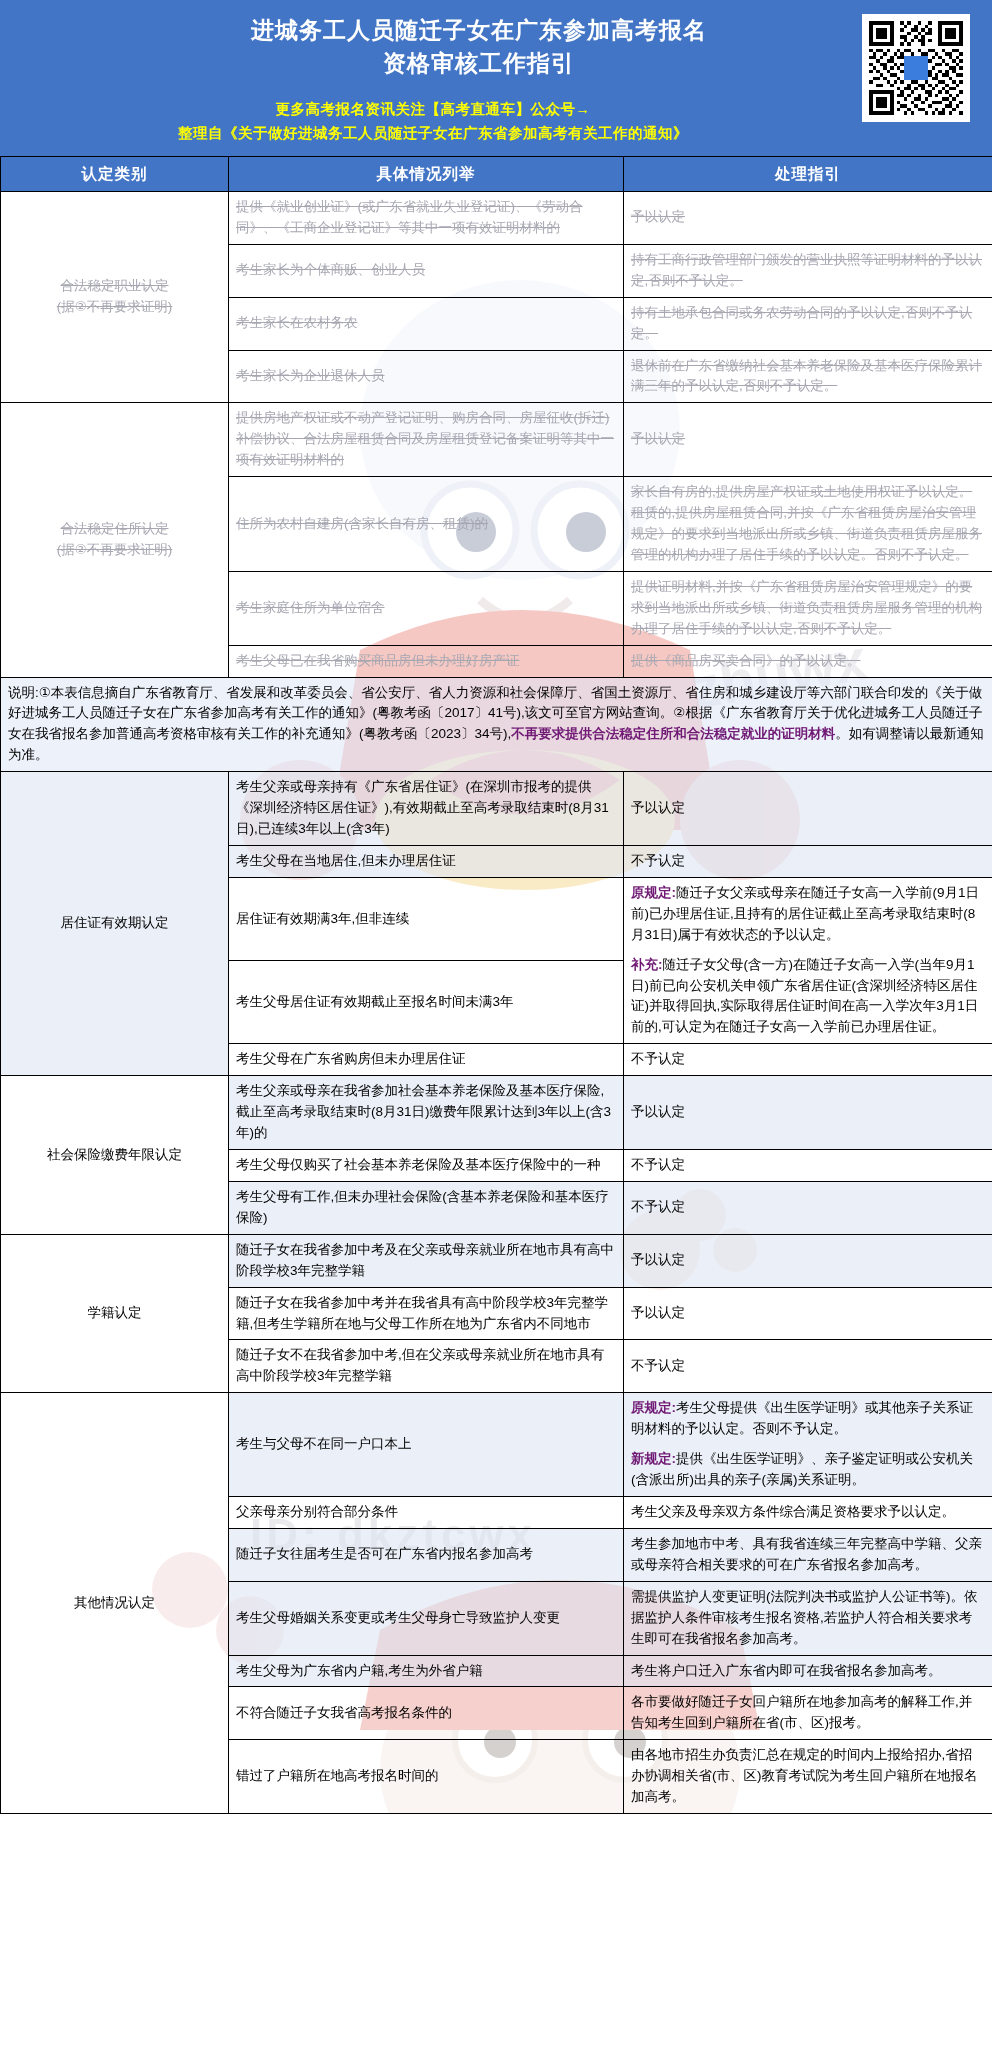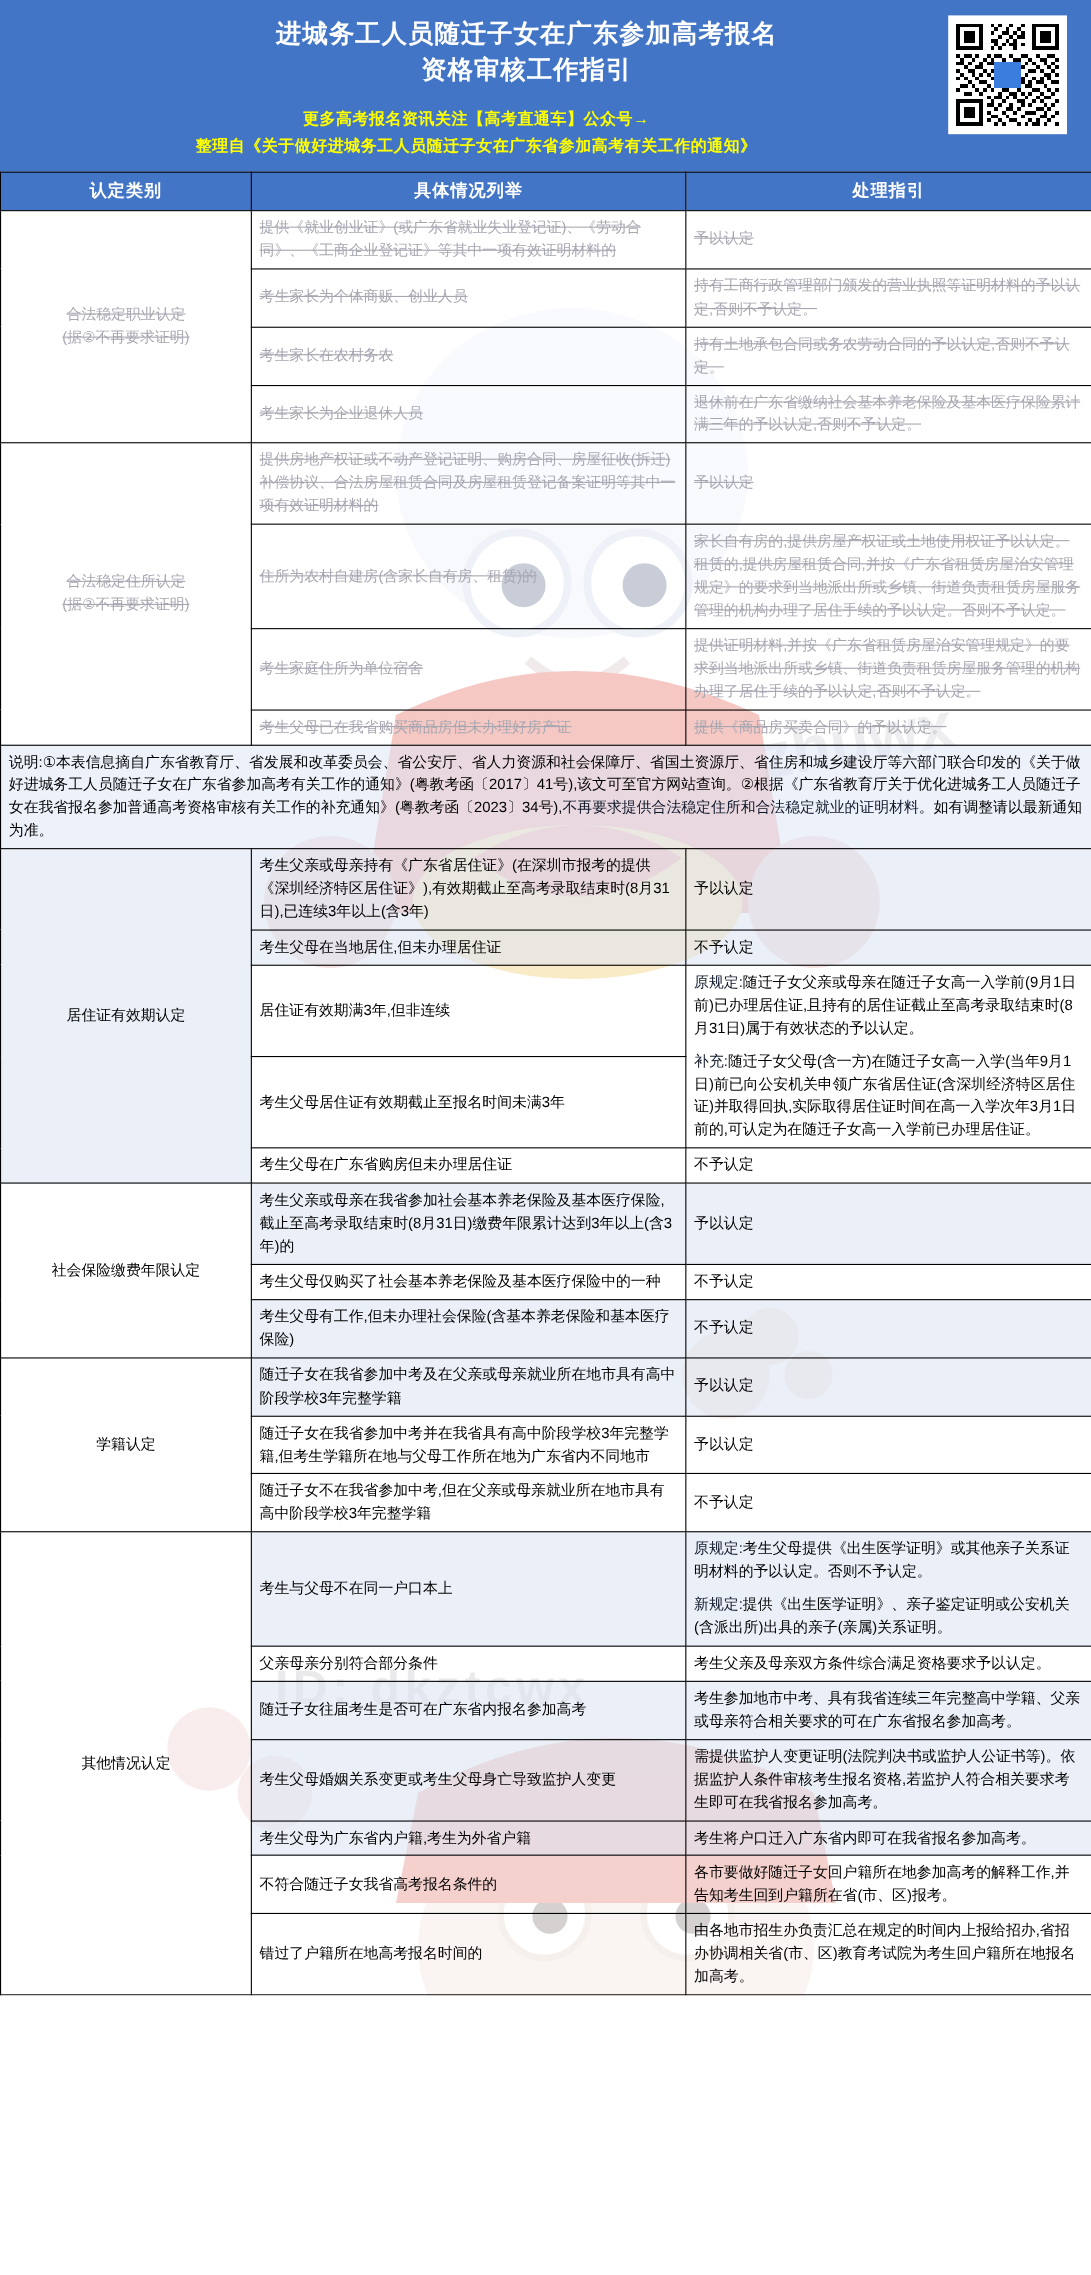--- a/index.html
+++ b/index.html
@@ -95,21 +95,21 @@
   
   td.tint { background: rgba(219,227,243,0.55); }
 
   .note-cell {
     font-size: 13.5px;
     line-height: 1.72;
     text-align: left;
     padding: 7px 8px;
     background: rgba(222,230,245,0.55);
   }
-  .redb { color: #0f172a; font-weight: normal; }
+  .redb { color: #701a75; font-weight: bold; }
   .spacer { display:block; height: 9px; }
 
   
   .wm {
     position: absolute;
     pointer-events: none;
     z-index: 1;
   }
   .wm-text {
     position:absolute;

